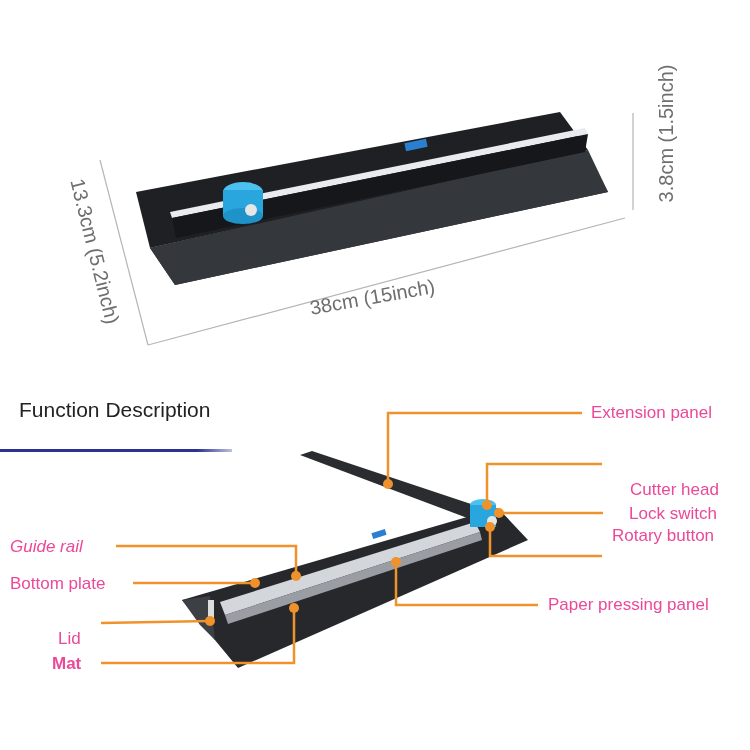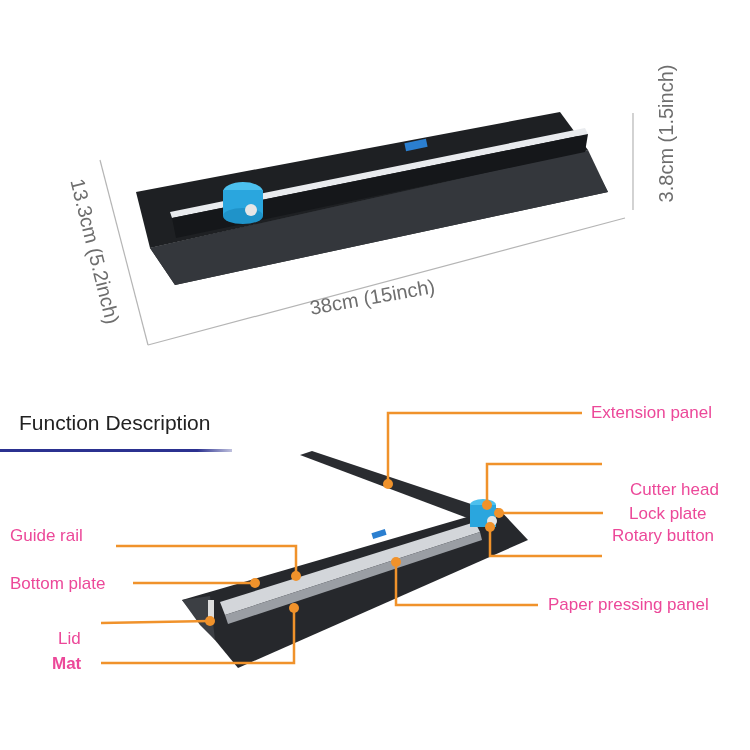--- a/index.html
+++ b/index.html
@@ -31,21 +31,21 @@
   <ellipse cx="243" cy="192" rx="20" ry="10" fill="#4cc0ee"></ellipse>
   <rect x="223" y="190" width="40" height="26" fill="#2aa6de"></rect>
   <ellipse cx="243" cy="216" rx="20" ry="8" fill="#1f93c9"></ellipse>
   <circle cx="251" cy="210" r="6" fill="#e6e6e6"></circle>
 </svg>
 
 <div class="abs dim-text" style="left:598px; top:122px; transform:rotate(-90deg); transform-origin:center;">3.8cm (1.5inch)</div>
 <div class="abs dim-text" style="left:20px; top:240px; transform:rotate(76deg); transform-origin:center;">13.3cm (5.2inch)</div>
 <div class="abs dim-text" style="left:310px; top:297px; transform:rotate(-10deg); transform-origin:left center;">38cm (15inch)</div>
 
-<div class="abs section-title" style="left:19px; top:411px;">Function Description</div>
+<div class="abs section-title" style="left:19px; top:398px;">Function Description</div>
 <div class="abs" style="left:0; top:449px; width:232px; height:3px; background:linear-gradient(90deg,#2b3190 85%,rgba(43,49,144,0.3));"></div>
 
 <svg width="750" height="750" viewBox="0 0 750 750" style="top:0;">
 
   <polygon points="300,455 312,451 495,512 478,522" fill="#2a2c30"></polygon>
 
   <polygon points="182,600 498,508 528,540 238,668" fill="#26282c"></polygon>
   <polygon points="182,600 210,596 215,640 200,625" fill="#3c3f44"></polygon>
 
   <polygon points="220,602 475,522 480,532 225,615" fill="#d3d6da"></polygon>
@@ -79,20 +79,20 @@
     <circle cx="396" cy="562" r="5"></circle>
     <circle cx="296" cy="576" r="5"></circle>
     <circle cx="255" cy="583" r="5"></circle>
     <circle cx="210" cy="621" r="5"></circle>
     <circle cx="294" cy="608" r="5"></circle>
   </g>
 </svg>
 
 <div class="abs label" style="left:591px; top:403px;">Extension panel</div>
 <div class="abs label" style="left:630px; top:480px;">Cutter head</div>
-<div class="abs label" style="left:629px; top:504px;">Lock plate</div>
+<div class="abs label" style="left:629px; top:504px;">Lock switch</div>
 <div class="abs label" style="left:612px; top:526px;">Rotary button</div>
 <div class="abs label" style="left:548px; top:595px;">Paper pressing panel</div>
 
-<div class="abs label" style="left:10px; top:526px;">Guide rail</div>
+<div class="abs label" style="left:10px; top:537px;font-style:italic;">Guide rail</div>
 <div class="abs label" style="left:10px; top:574px;">Bottom plate</div>
 <div class="abs label" style="left:58px; top:629px;">Lid</div>
 <div class="abs label" style="left:52px; top:654px;font-weight:bold;">Mat</div>
 
 </body></html>

